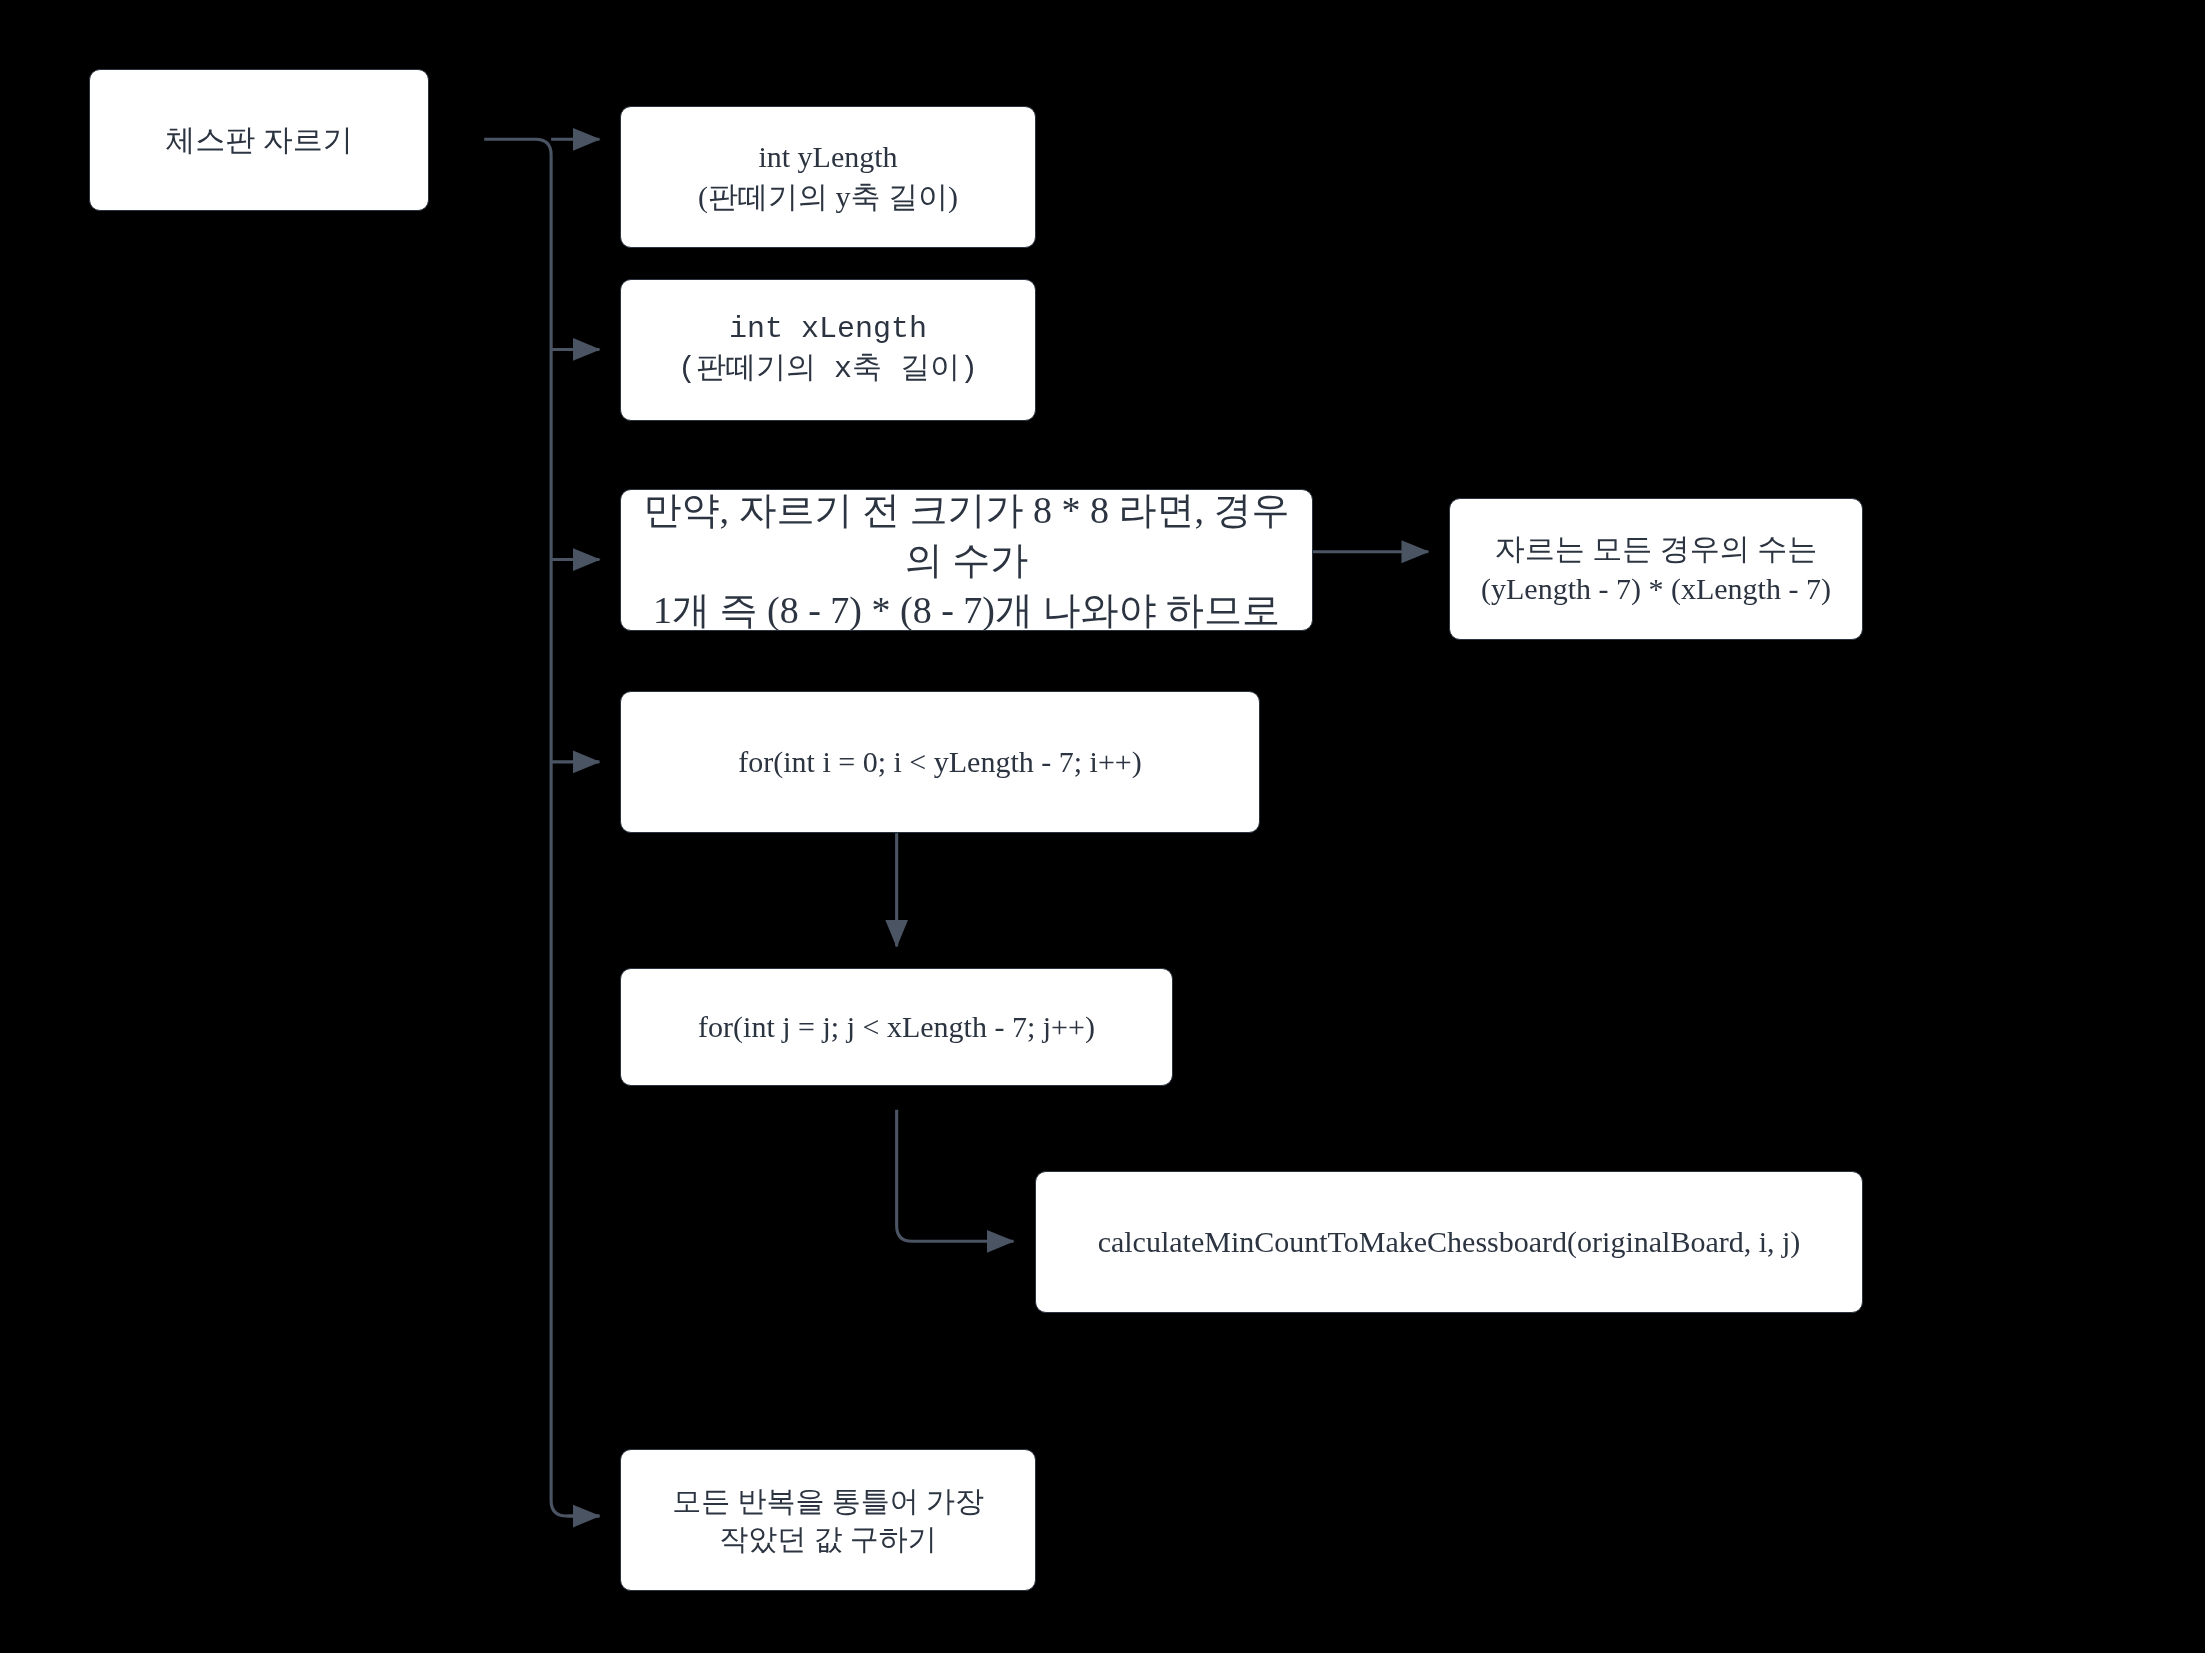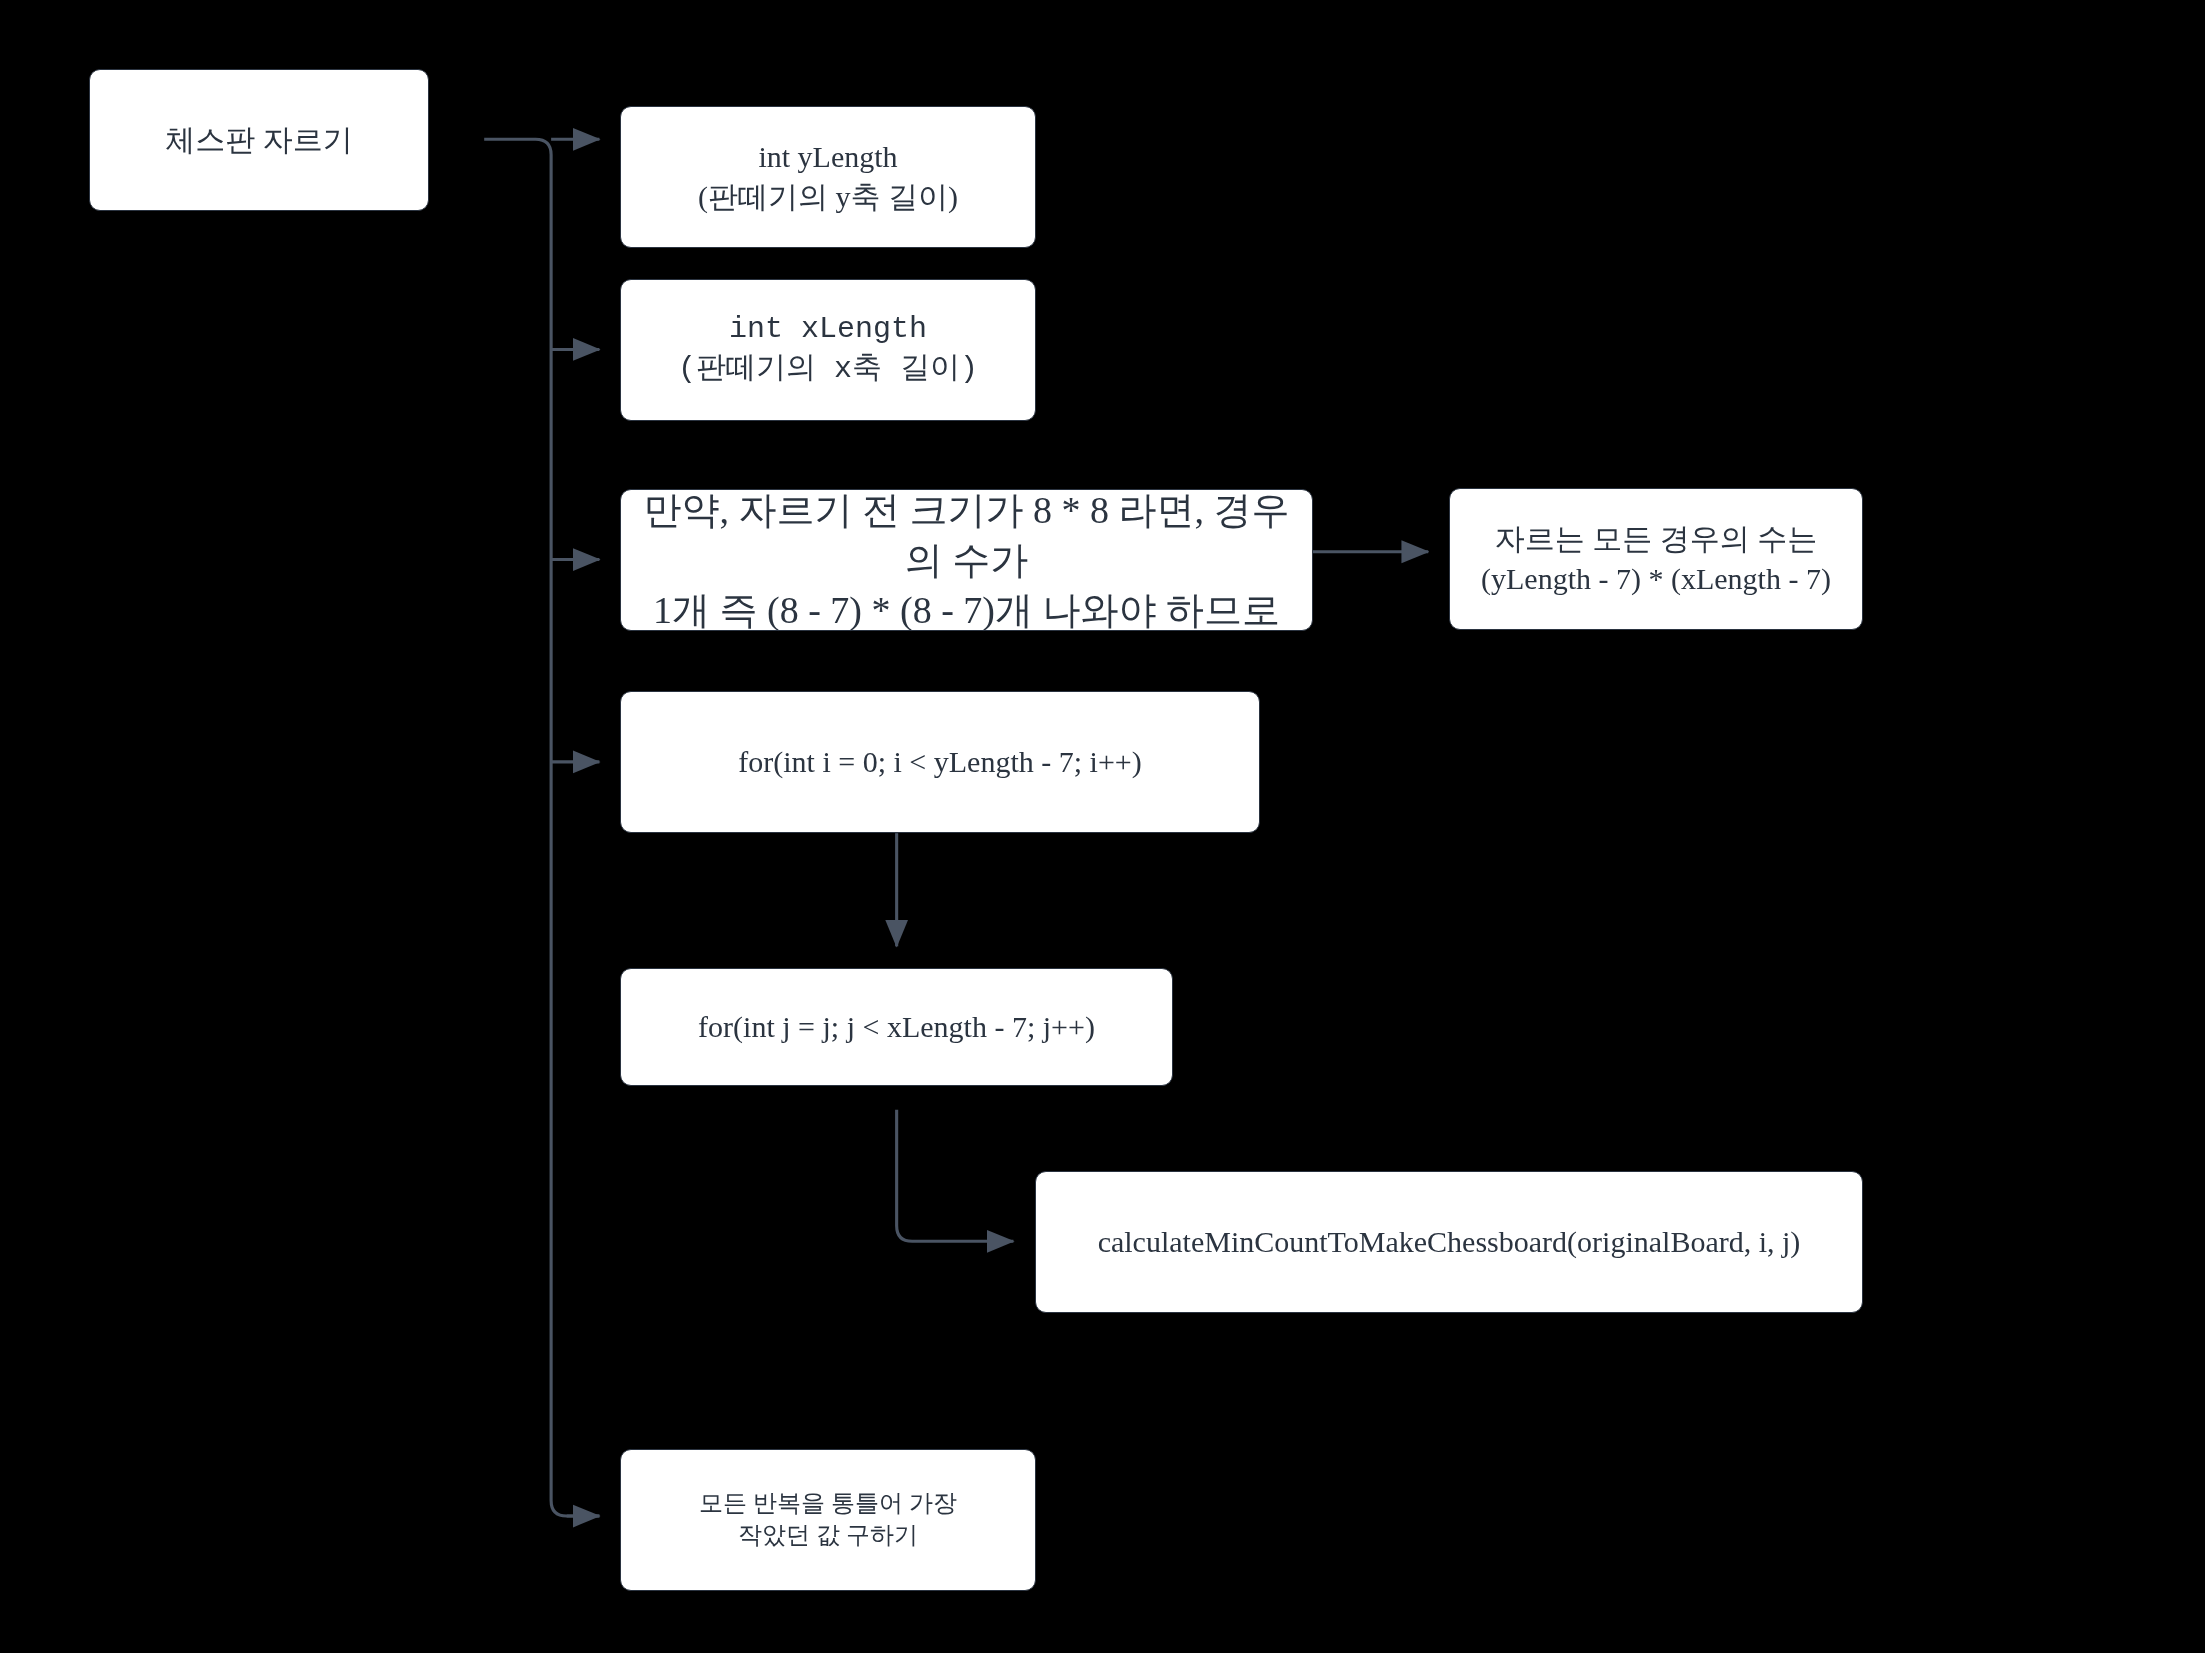--- a/index.html
+++ b/index.html
@@ -40,25 +40,25 @@
     top: 0;
     width: 2205px;
     height: 1653px;
     pointer-events: none;
   }
   
   #n-root      { left: 67px;   top: 69px;   width: 340px;  height: 142px; font-size: 30px; margin-left: 22px; }
   #n-ylength   { left: 620px;  top: 69px;   width: 416px;  height: 142px; font-size: 30px; margin-top: 37px; }
   #n-xlength   { left: 620px;  top: 279px;  width: 416px;  height: 142px; font-size: 30px; font-family: Liberation Mono, monospace; }
   #n-cond      { left: 620px;  top: 489px;  width: 693px;  height: 142px; font-size: 38px; }
-  #n-total     { left: 1449px; top: 488px;  width: 414px;  height: 142px; font-size: 30px; }
+  #n-total     { left: 1449px; top: 498px;  width: 414px;  height: 142px; font-size: 30px; }
   #n-fori      { left: 620px;  top: 691px;  width: 640px;  height: 142px; font-size: 30px; }
   #n-forj      { left: 620px;  top: 968px; width: 553px;  height: 118px; font-size: 30px; }
   #n-calc      { left: 1035px; top: 1171px; width: 828px; height: 142px; font-size: 30px; }
-  #n-min       { left: 620px;  top: 1449px; width: 416px;  height: 142px; font-size: 24px; }
+  #n-min       { left: 620px;  top: 1449px; width: 416px;  height: 142px; font-size: 29px; }
 </style>
 </head>
 <body>
 
 <div id="canvas">
 
   <svg class="edge-layer" viewBox="0 0 2833 2124" xmlns="http://www.w3.org/2000/svg">
     <defs>
       <marker id="arrowhead" markerWidth="9" markerHeight="8" refX="8.6" refY="4" orient="auto" markerUnits="strokeWidth">
         <path d="M0,0.3 L9,4 L0,7.7 Z" fill="#4a5463"></path>

